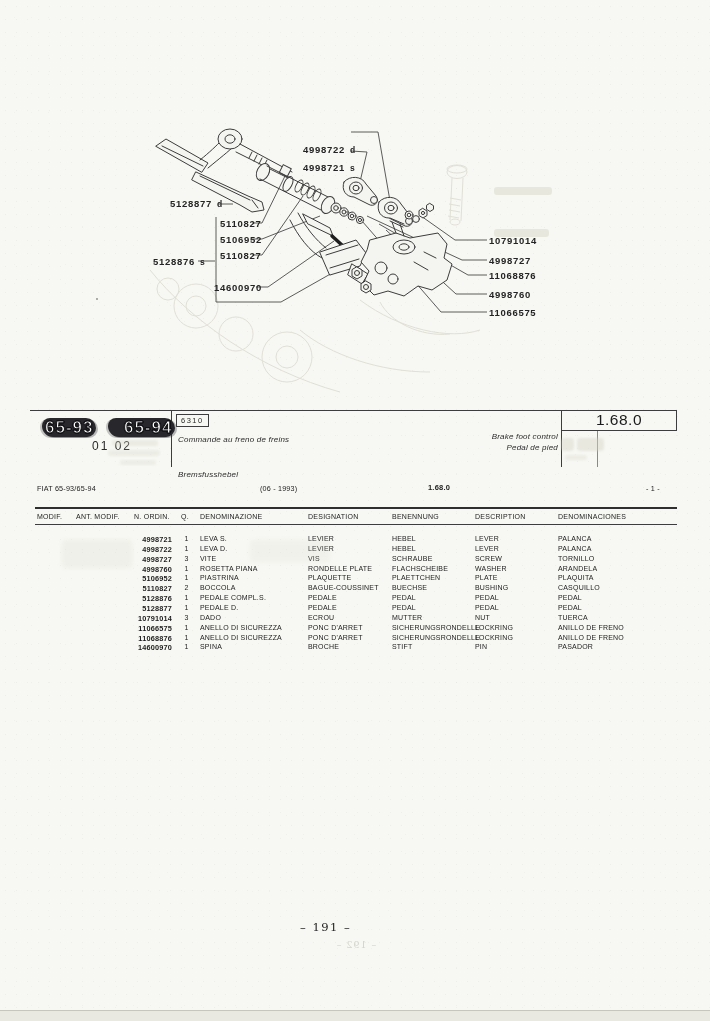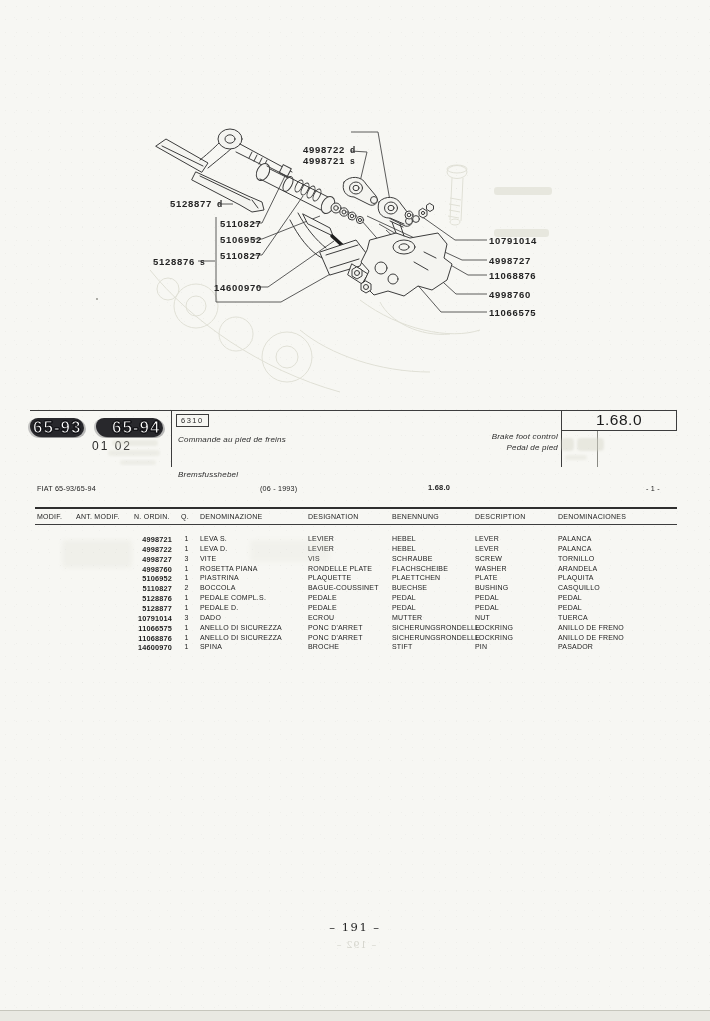--- a/index.html
+++ b/index.html
@@ -15,40 +15,40 @@
   svg.diagram{position:absolute;left:0;top:0;}
   .callout{position:absolute;font-size:9.5px;font-weight:bold;letter-spacing:0.7px;
     color:#242424;white-space:nowrap;}
   .callout .sfx{margin-left:5px;font-size:8.5px;}
   
   .hline{position:absolute;background:#3d3d3d;}
   .badge{display:inline-block;background:#28282c;color:#fff;font-weight:bold;
     font-size:17px;line-height:19px;padding:0 3px;border-radius:8px 10px 9px 11px;
     letter-spacing:1px;-webkit-text-stroke:1px #101014;
     text-shadow:-1px 0 #141418,1px 0 #141418,0 -1px #141418,0 1px #141418;
-    box-shadow:2px 1px 0 rgba(40,40,45,.30),-2px 1px 0 rgba(40,40,45,.25);}
+    box-shadow:2px 1px 0 rgba(40,40,45,.30),-2px 1px 0 rgba(40,40,45,.25);margin-left:12px;}
   .badge-sub{position:absolute;left:92px;top:439px;font-size:12px;letter-spacing:2px;color:#2a2a2a;}
   .code-box{position:absolute;left:176px;top:414px;border:1px solid #3d3d3d;
     font-size:7.5px;letter-spacing:1.5px;padding:1px 4px;color:#2a2a2a;}
   .band-title{position:absolute;left:171px;top:413px;width:390px;text-align:center;
     font-size:12.5px;font-weight:bold;letter-spacing:0.6px;color:#1b1b1b;}
   .sec-num{position:absolute;left:561px;top:411px;width:116px;text-align:center;
     font-size:15.5px;color:#1b1b1b;letter-spacing:0.5px;}
   .sub{position:absolute;font-style:italic;font-size:8px;color:#2c2c2c;letter-spacing:0.2px;}
   
   .meta{position:absolute;font-size:7.2px;color:#222;letter-spacing:0.2px;white-space:nowrap;}
   
   .th{position:absolute;top:513px;font-size:7px;color:#222;letter-spacing:0.25px;white-space:nowrap;}
   .trow{position:absolute;left:0;width:710px;height:10px;font-size:7px;color:#1c1c1c;}
   .trow span{position:absolute;white-space:nowrap;letter-spacing:0.2px;}
   .c-part{left:102px;width:70px;text-align:right;font-weight:bold;font-size:7.3px;}
   .c-qty{left:180px;width:13px;text-align:center;}
   .c-it{left:200px;} .c-fr{left:308px;} .c-de{left:392px;} .c-en{left:475px;} .c-es{left:558px;}
   
-  .pagenum{position:absolute;left:300px;top:920px;width:110px;text-align:center;
+  .pagenum{position:absolute;left:300px;top:920px;width:110px;
     font-family:"DejaVu Serif",serif;font-size:11.5px;letter-spacing:1.5px;color:#232323;}
   .ghostnum{position:absolute;left:306px;top:939px;width:100px;text-align:center;
     font-family:"DejaVu Serif",serif;font-size:9.5px;color:#b8b8ac;opacity:.55;
     transform:scaleX(-1);letter-spacing:1px;}
   .bottom-edge{position:absolute;left:0;top:1010px;width:710px;height:11px;
     background:#e9e9e2;border-top:1px solid #c6c6bc;}
   
   .gblob{position:absolute;background:#d6d6c9;opacity:.45;border-radius:4px;filter:blur(1px);}
 </style>
 </head>
@@ -175,21 +175,21 @@
       <path d="M357,267 l5,3 v6 l-5,3 l-5,-3 v-6 Z" fill="#f4f4f0"></path>
         <circle cx="357" cy="273" r="2.5"></circle>
       <path d="M366,281 l5,3 v6 l-5,3 l-5,-3 v-6 Z" fill="#f4f4f0"></path>
         <circle cx="366" cy="287" r="2.5"></circle>
       <circle cx="97" cy="299" r="0.9" fill="#8a8a84" stroke="none"></circle>
     </g>
   </svg>
 
   <div>
     <div class="callout" style="left:303px;top:144px;"><span>4998722</span><span class="sfx">d</span></div>
-    <div class="callout" style="left:303px;top:155px;"><span>4998721</span><span class="sfx">s</span></div>
+    <div class="callout" style="left:303px;top:162px;"><span>4998721</span><span class="sfx">s</span></div>
     <div class="callout" style="left:170px;top:198px;"><span>5128877</span><span class="sfx">d</span></div>
     <div class="callout" style="left:220px;top:218px;"><span>5110827</span></div>
     <div class="callout" style="left:220px;top:234px;"><span>5106952</span></div>
     <div class="callout" style="left:220px;top:250px;"><span>5110827</span></div>
     <div class="callout" style="left:153px;top:256px;"><span>5128876</span><span class="sfx">s</span></div>
     <div class="callout" style="left:214px;top:282px;"><span>14600970</span></div>
     <div class="callout" style="left:489px;top:235px;"><span>10791014</span></div>
     <div class="callout" style="left:489px;top:255px;"><span>4998727</span></div>
     <div class="callout" style="left:489px;top:270px;"><span>11068876</span></div>
     <div class="callout" style="left:489px;top:289px;"><span>4998760</span></div>
@@ -203,21 +203,21 @@
   <div class="hline" style="left:676px;top:410px;width:1px;height:21px;"></div>
   <div class="hline" style="left:597px;top:431px;width:1px;height:36px;background:#8a8a84;"></div>
 
   <div class="abs" style="left:30px;top:418px;">
     <span class="badge">65-93</span>
     <span class="badge" style="margin-left:7px;padding-left:16px;">65-94</span>
   </div>
   <div class="badge-sub">01 02</div>
   <div class="code-box">6310</div>
   <div class="sec-num">1.68.0</div>
-  <div class="sub" style="left:178px;top:435px;">Commande au pied de freins</div>
+  <div class="sub" style="left:178px;top:435px;">Commande au freno de freins</div>
   <div class="sub" style="left:178px;top:446px;margin-top:24px;">Bremsfusshebel</div>
   <div class="sub" style="left:400px;top:432px;width:158px;text-align:right;">Brake foot control</div>
   <div class="sub" style="left:400px;top:443px;width:158px;text-align:right;">Pedal de pied</div>
 
   <div class="meta" style="left:37px;top:484px;">FIAT 65-93/65-94</div>
   <div class="meta" style="left:260px;top:484px;">(06 - 1993)</div>
   <div class="meta" style="left:428px;top:483px;font-weight:bold;font-size:7.5px;">1.68.0</div>
   <div class="meta" style="left:646px;top:484px;width:34px;">- 1 -</div>
 
   <div class="hline" style="left:35px;top:507px;width:642px;height:1.8px;background:#2f2f2f;"></div>

